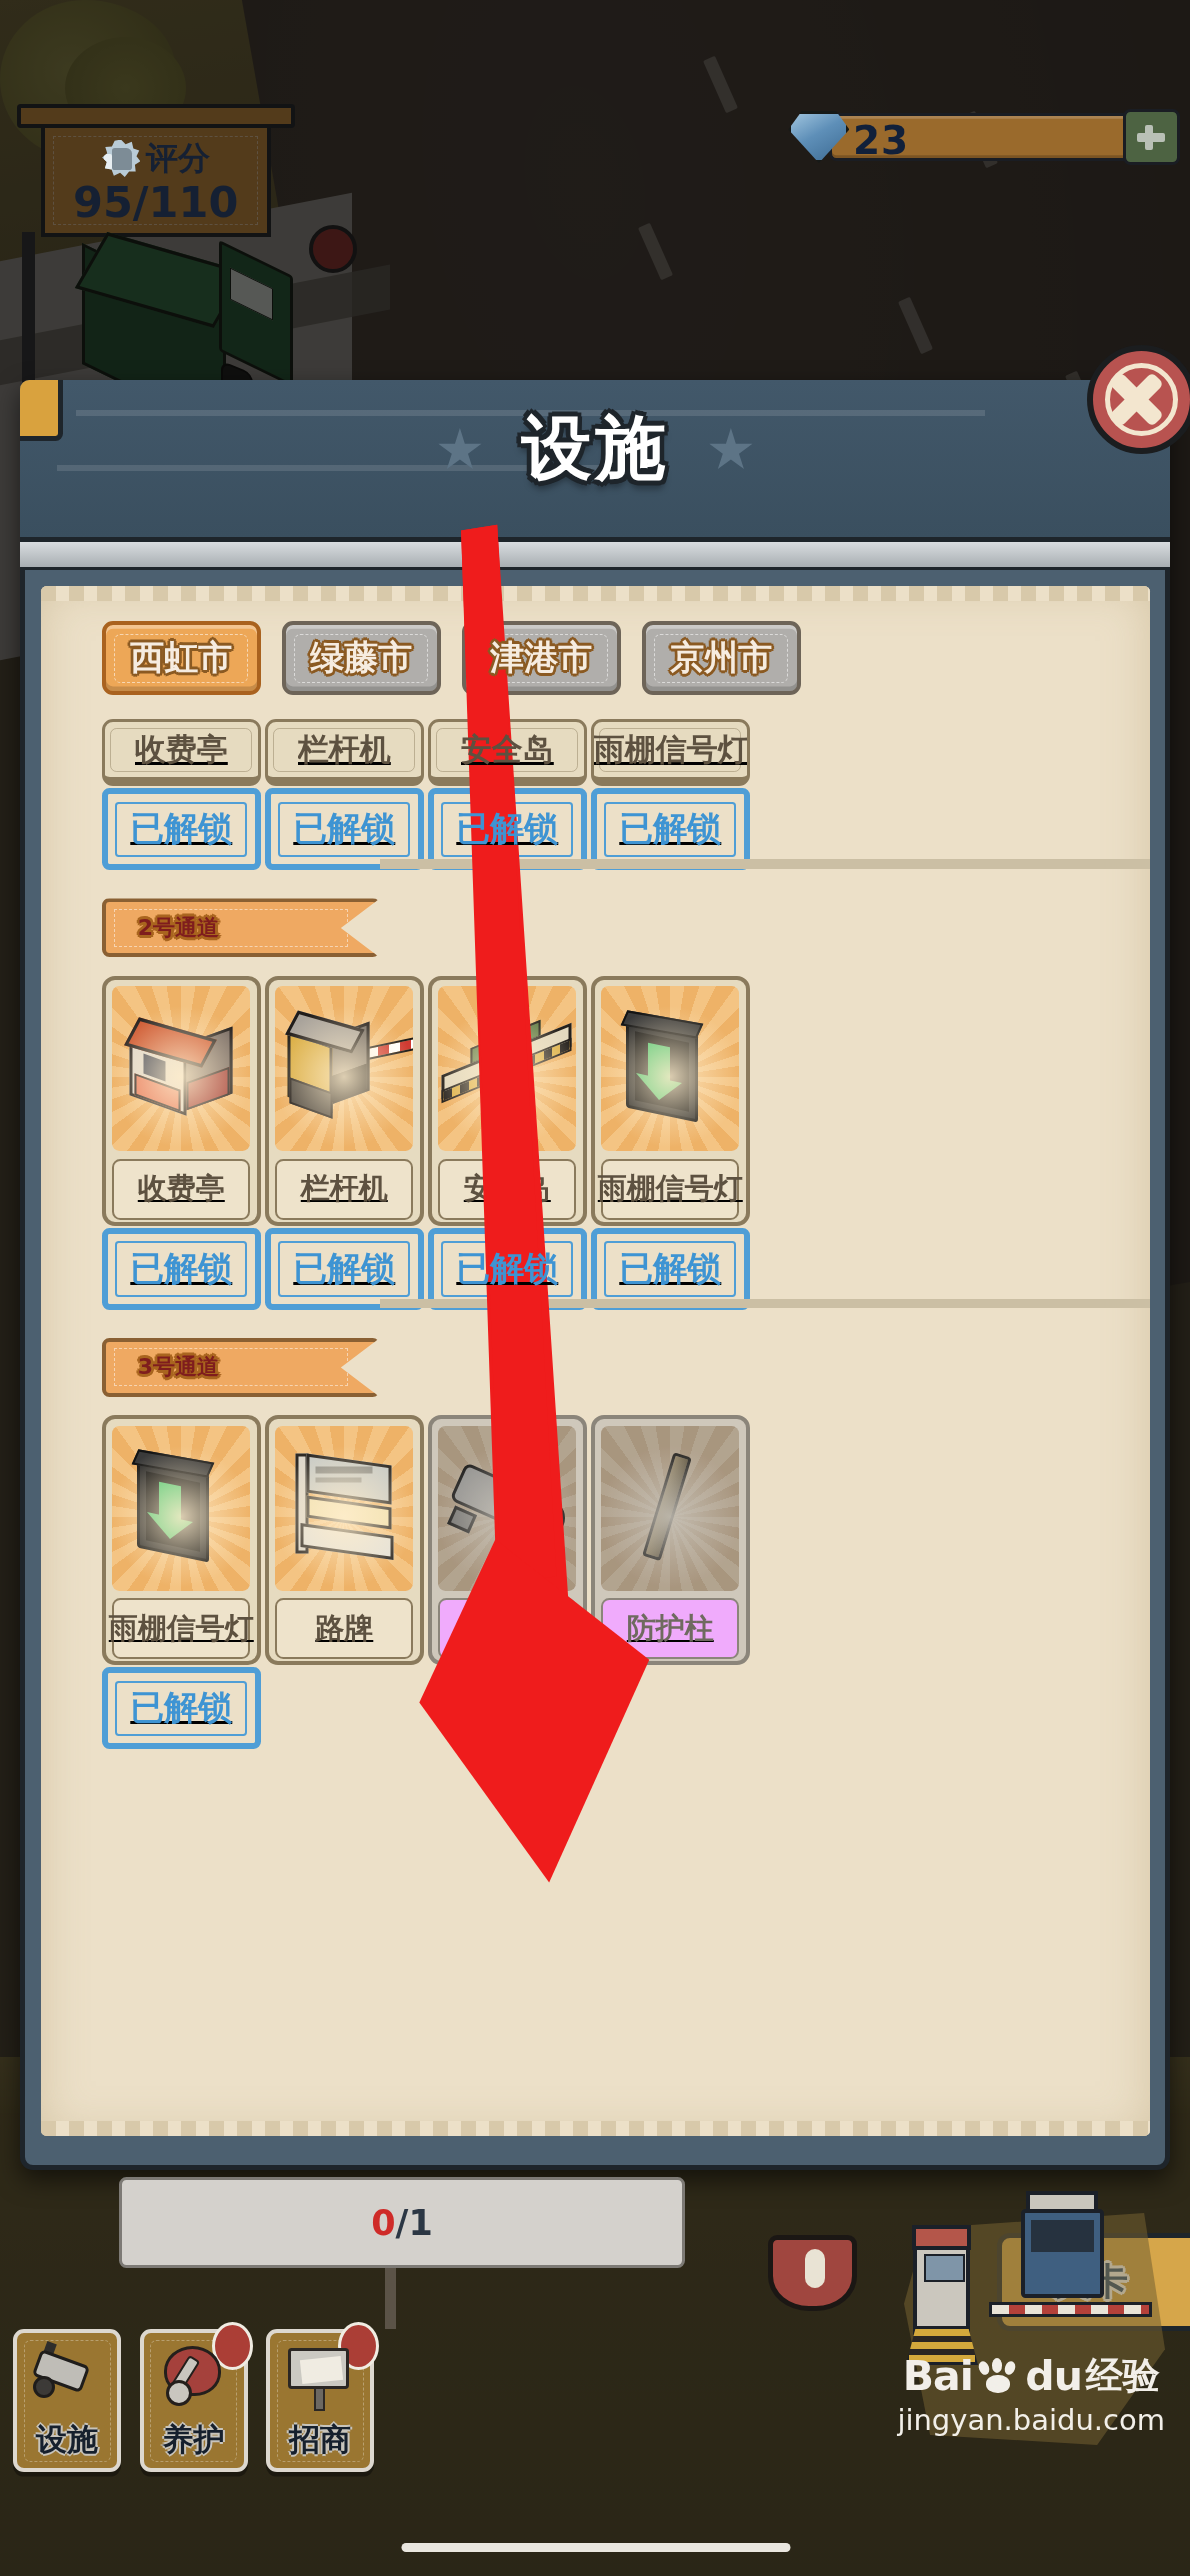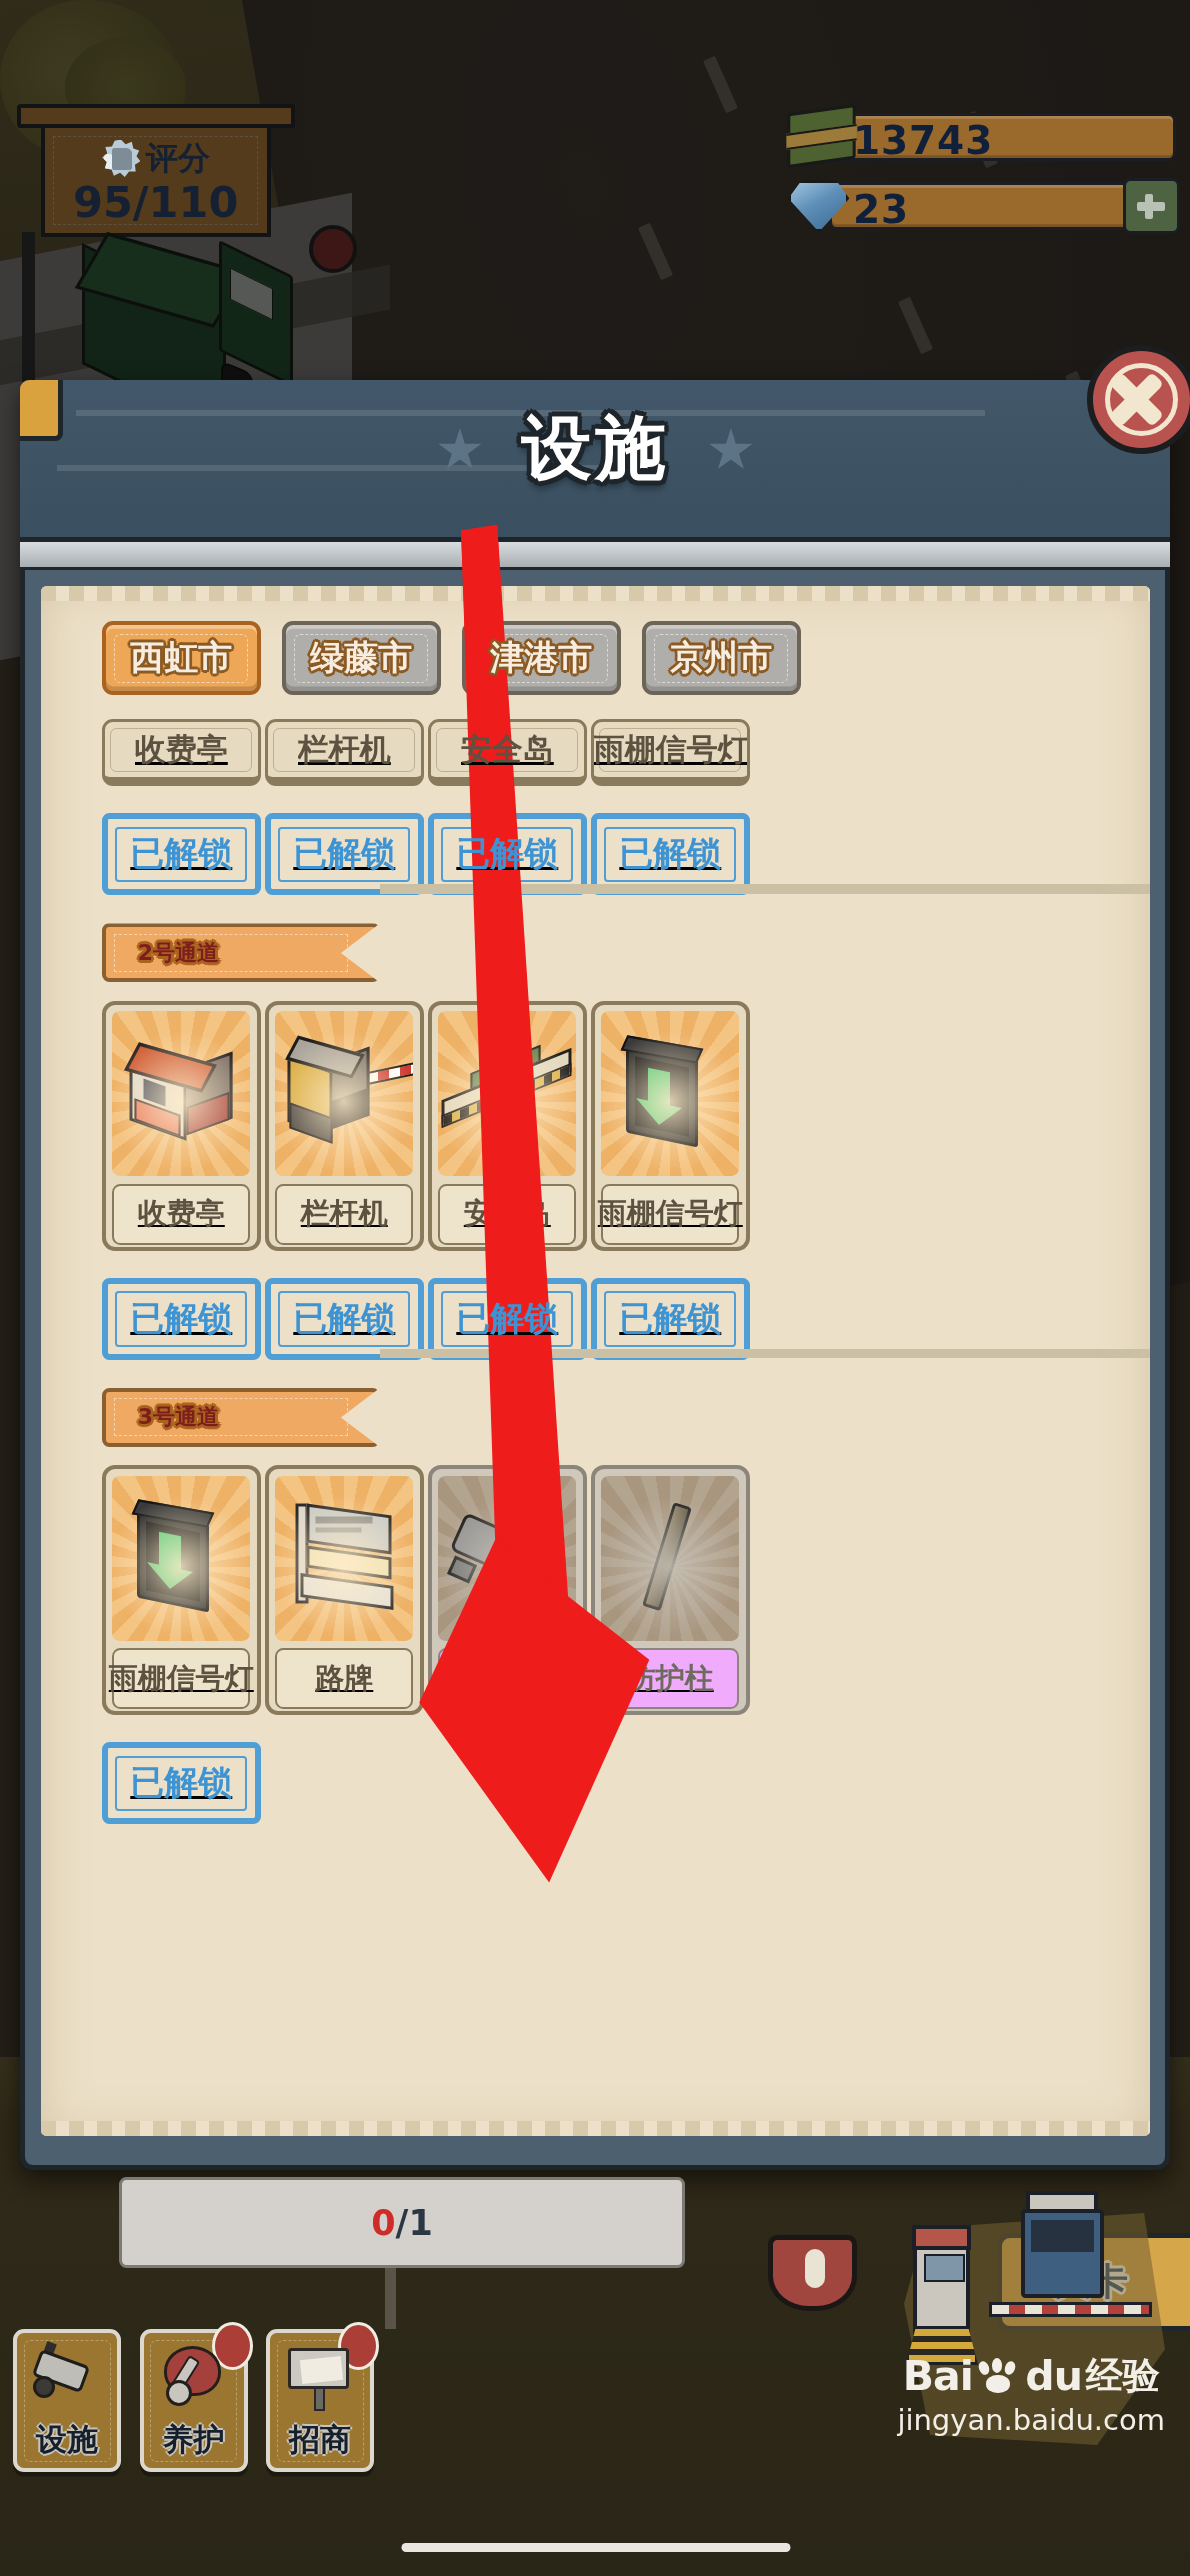--- a/index.html
+++ b/index.html
@@ -160,21 +160,21 @@
   .cell{ width:159px; flex:0 0 auto; }
 
   .name-plate{ height:67px; background:#e6dbc0; border:3.7px solid #8a7a5c;
     border-bottom-width:9.3px; border-radius:11px; display:flex; align-items:center;
     justify-content:center; position:relative; }
   .name-plate::after{content:"";position:absolute;inset:5.6px;border:1.9px solid rgba(138,122,92,.45);
     border-radius:6.5px;}
   .name-plate span{ font-size:31px; color:#5d5140; font-weight:bold; position:relative;z-index:2;
     white-space:nowrap; overflow:hidden;}
 
-  .unlocked-stamp{ margin-top:27px; height:82px; border:6.5px solid #4f9ed6; border-radius:7.4px;
+  .unlocked-stamp{ margin-top:2px; height:82px; border:6.5px solid #4f9ed6; border-radius:7.4px;
     background:#ece0c8; display:flex; align-items:center; justify-content:center;
     position:relative; cursor:pointer;}
   .unlocked-stamp::after{content:"";position:absolute;inset:7.4px;border:2.8px solid #4f9ed6;
     border-radius:3.7px;}
   .unlocked-stamp span{ font-size:34px; font-weight:bold; color:#3e94d3; position:relative;z-index:2;
     white-space:nowrap;}
 
   .lane-banner{ margin:28px 0 18.5px 61px; width:278px; height:59px; background:#efa962;
     border:4.6px solid #8a6033; border-radius:7.4px; position:relative;
     display:flex; align-items:center;
@@ -441,25 +441,20 @@
   <div class="stop-sign"></div>
 
   <div class="grass-bottom"></div>
 </div>
 
 <div id="dim"></div>
 
 <div id="hud">
   <div class="hud-row">
     <div class="hud-bar"></div>
-    <div class="icon-cash"></div>
-    <div class="hud-val">13743</div>
-  </div>
-  <div class="hud-row">
-    <div class="hud-bar"></div>
     <div class="icon-gem"></div>
     <div class="hud-val">23</div>
     <div class="plus-btn"></div>
   </div>
 </div>
 
 <div id="modal">
   <div class="modal-frame"></div>
 
   <div class="title-bar">

